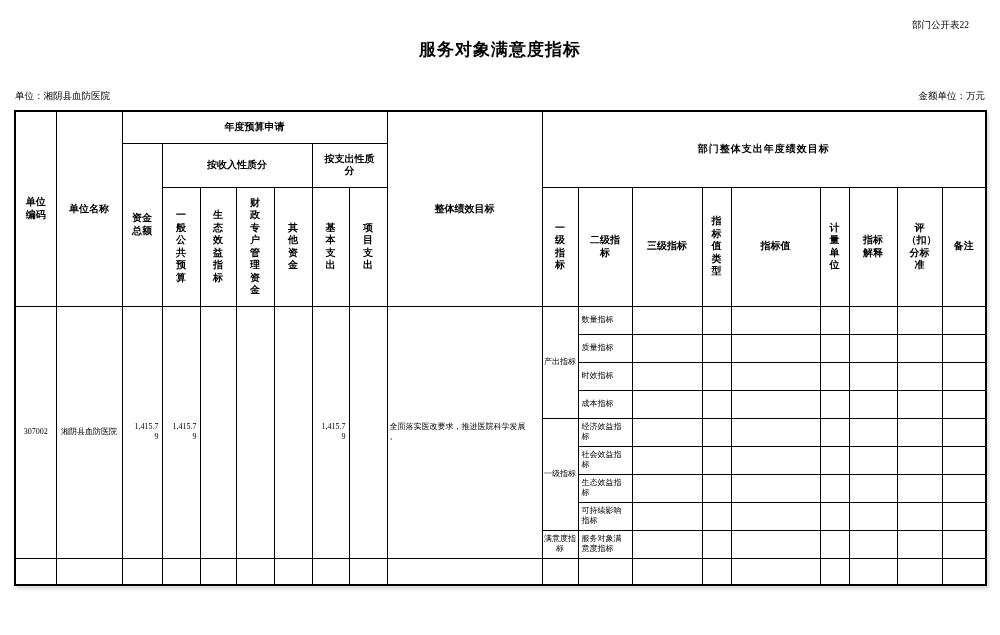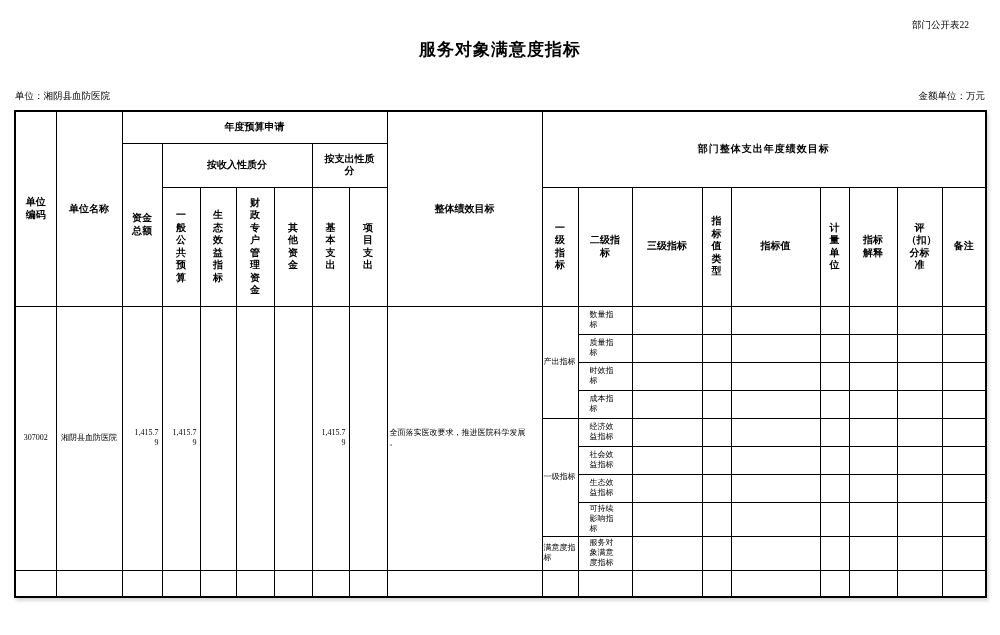--- a/index.html
+++ b/index.html
@@ -62,22 +62,22 @@
     word-break: break-all;
   }
   .goal { text-align: left; padding-left: 2px !important; }
   .goal span {
     display: inline-block;
     max-width: 140px;
     word-break: break-all;
     line-break: anywhere;
     text-align: left;
   }
-  .lvl1 { text-align: left; padding: 1px 1px; }
-  .lvl2 { text-align: left; padding: 1px 11px !important; }
+  .lvl1 { text-align: center; padding: 1px 1px; }
+  .lvl2 { text-align: left; padding: 1px 3px !important; }
 
   tr.r-b1 { height: 25px; }
   tr.r-b2 { height: 26px; }
   tr.r-b3 { height: 42px; }
   tr.r-d  { height: 28px; }
   tr.r-e  { height: 27px; }
 </style>
 </head>
 <body>
 

